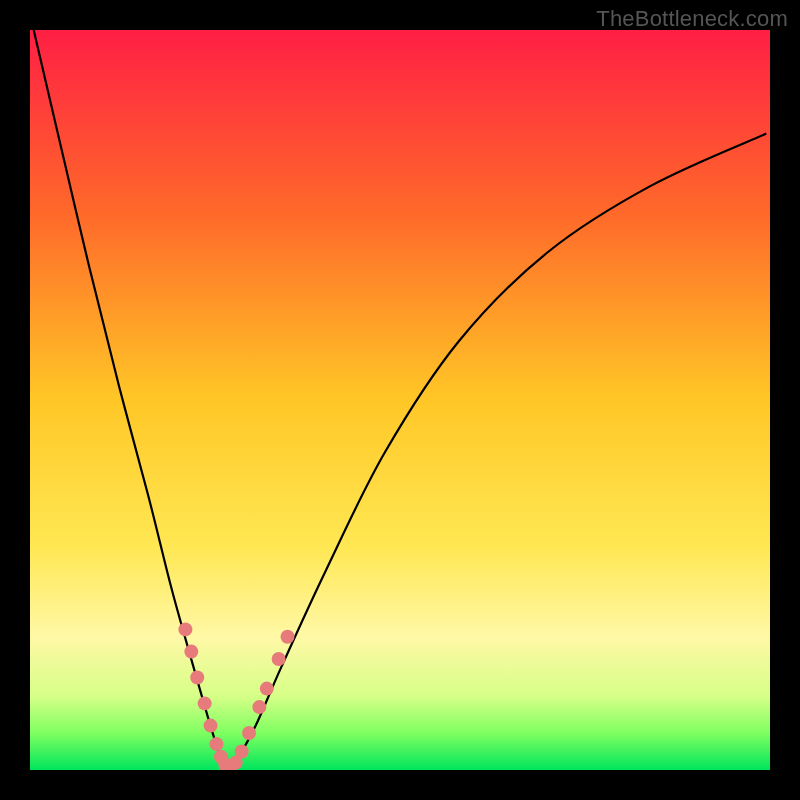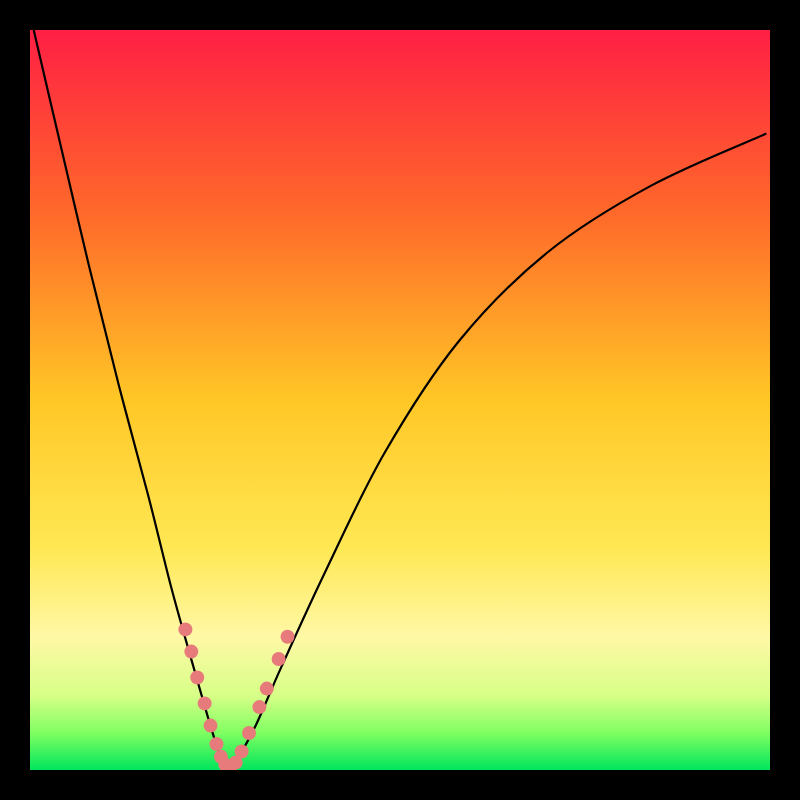--- a/index.html
+++ b/index.html
@@ -57,20 +57,21 @@
     width: 740px;
     height: 740px;
     overflow: visible;
   }
 </style>
 </head>
 <body>
 
 <div class="stage">
 
+  <div class="watermark">TheBottleneck.com</div>
 
   <div class="plot-frame">
     <div class="plot-inner">
 
       <svg class="gradient" viewBox="0 0 740 740" preserveAspectRatio="none">
         <defs>
           <linearGradient id="bg-grad" x1="0" y1="0" x2="0" y2="1">
               <stop offset="0%" stop-color="#ff1f44"></stop>
               <stop offset="25%" stop-color="#ff6a2a"></stop>
               <stop offset="50%" stop-color="#ffc726"></stop>

